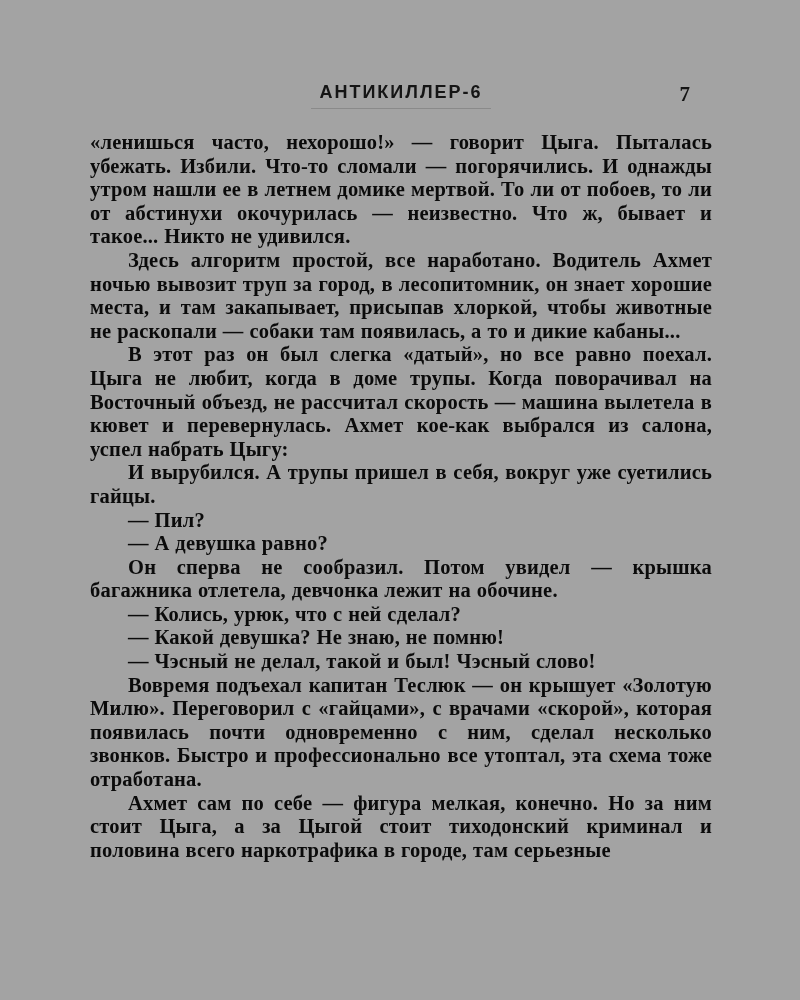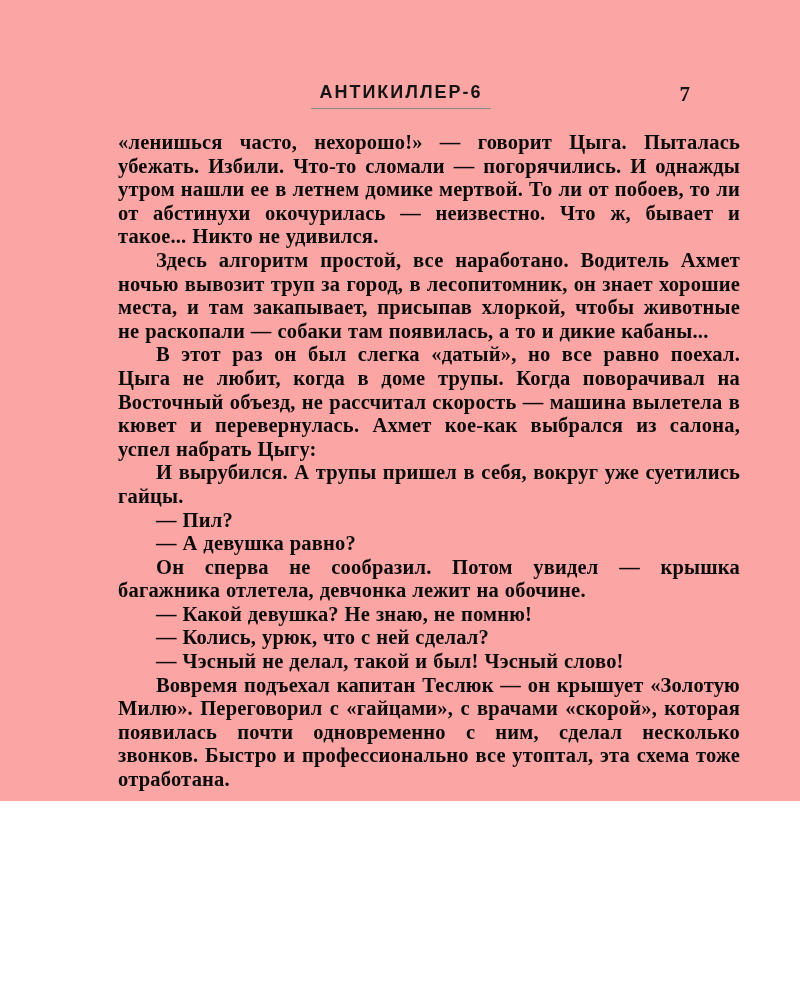--- a/index.html
+++ b/index.html
@@ -3,22 +3,22 @@
 <meta charset="utf-8">
 <style>
   html, body {
     margin: 0;
     padding: 0;
     background: #ffffff;
   }
   .page {
     position: relative;
     width: 800px;
-    height: 801px;
-    background: #fca5a5;
+    height: 1000px;
+    background: #a3a3a3;
     overflow: hidden;
     font-family: "Liberation Serif", serif;
     color: #0b0b0b;
   }
   .running-header {
     position: absolute;
     top: 82px;
     left: 90px;
     width: 622px;
     height: 30px;
@@ -48,21 +48,20 @@
     top: 131px;
     left: 90px;
     width: 622px;
     font-size: 20.5px;
     font-weight: bold;
     line-height: 23.6px;
     text-align: justify;
     letter-spacing: 0.2px;
     word-spacing: 0.5px;
     color: #0b0b0b;
-    margin-left: 28px;
   }
   .page-body p {
     margin: 0;
     padding: 0;
   }
   .page-body p.indent {
     text-indent: 38px;
   }
   .page-body p.noindent {
     text-indent: 0;
@@ -77,18 +76,19 @@
     <span class="page-number">7</span>
   </div>
   <div class="page-body">
       <p class="noindent">«ленишься часто, нехорошо!» — говорит Цыга. Пыталась убежать. Избили. Что-то сломали — погорячились. И однажды утром нашли ее в летнем домике мертвой. То ли от побоев, то ли от абстинухи окочурилась — неизвестно. Что ж, бывает и такое... Никто не удивился.</p>
       <p class="indent">Здесь алгоритм простой, все наработано. Водитель Ахмет ночью вывозит труп за город, в лесопитомник, он знает хорошие места, и там закапывает, присыпав хлоркой, чтобы животные не раскопали — собаки там появилась, а то и дикие кабаны...</p>
       <p class="indent">В этот раз он был слегка «датый», но все равно поехал. Цыга не любит, когда в доме трупы. Когда поворачивал на Восточный объезд, не рассчитал скорость — машина вылетела в кювет и перевернулась. Ахмет кое-как выбрался из салона, успел набрать Цыгу:</p>
       <p class="indent">И вырубился. А трупы пришел в себя, вокруг уже суетились гайцы.</p>
       <p class="indent">— Пил?</p>
       <p class="indent">— А девушка равно?</p>
       <p class="indent">Он сперва не сообразил. Потом увидел — крышка багажника отлетела, девчонка лежит на обочине.</p>
+      <p class="indent">— Колись, урюк, что с ней сделал?</p>
       <p class="indent">— Какой девушка? Не знаю, не помню!</p>
-      <p class="indent">— Колись, урюк, что с ней сделал?</p>
       <p class="indent">— Чэсный не делал, такой и был! Чэсный слово!</p>
       <p class="indent">Вовремя подъехал капитан Теслюк — он крышует «Золотую Милю». Переговорил с «гайцами», с врачами «скорой», которая появилась почти одновременно с ним, сделал несколько звонков. Быстро и профессионально все утоптал, эта схема тоже отработана.</p>
+      <p class="indent">Ахмет сам по себе — фигура мелкая, конечно. Но за ним стоит Цыга, а за Цыгой стоит тиходонский криминал и половина всего наркотрафика в городе, там серьезные</p>
     </div>
 </div>
 
 </body></html>

